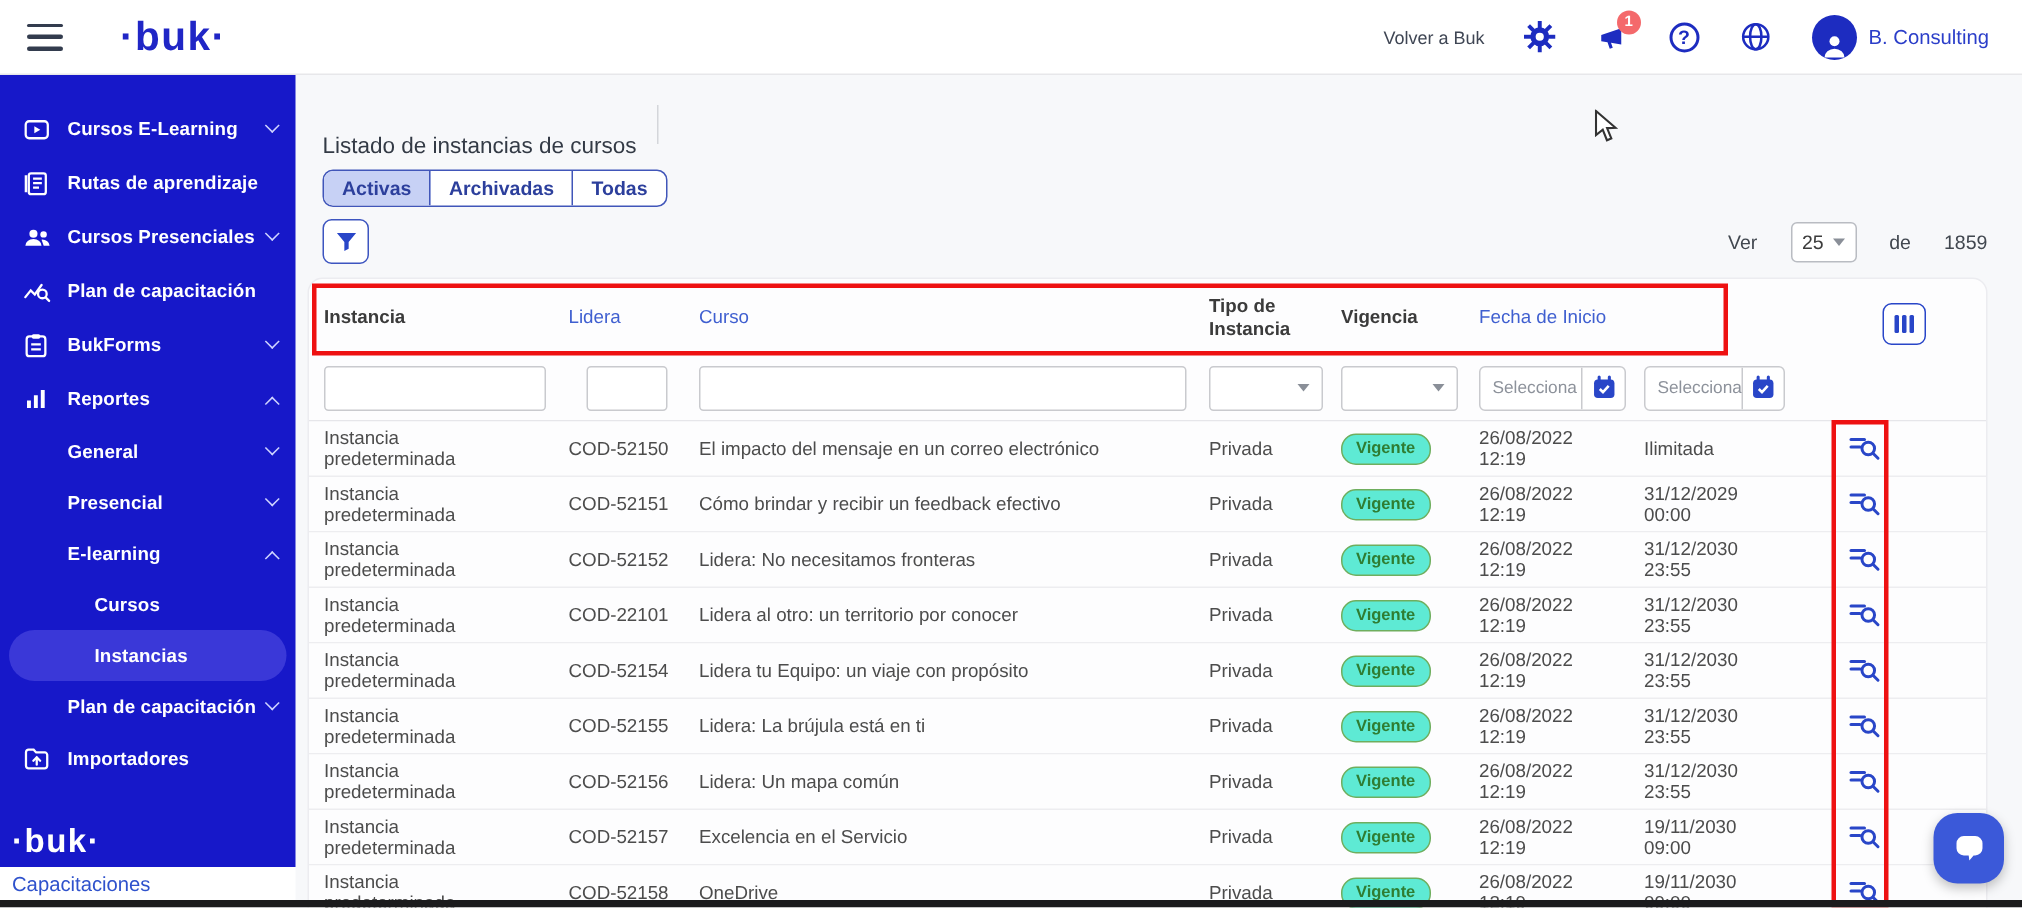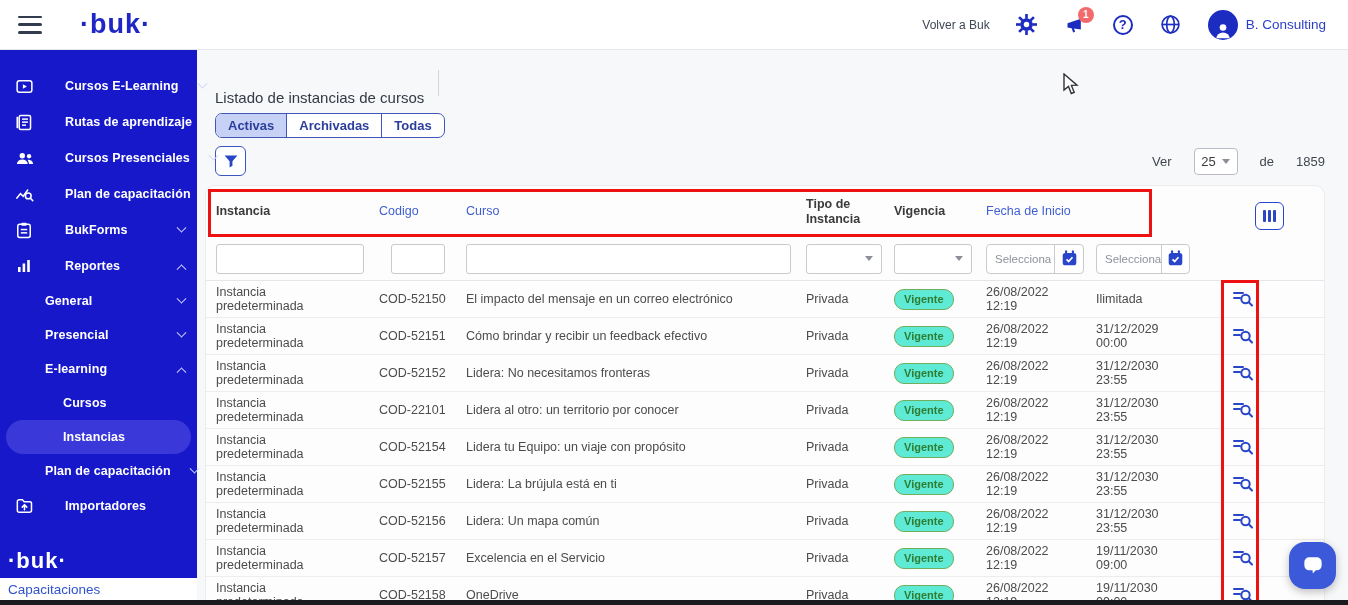--- a/index.html
+++ b/index.html
@@ -27,21 +27,21 @@
     color:#1d2cc0; font-size:13px; font-weight:700; display:flex; align-items:center; justify-content:center; }
   .user-chip { display:flex; align-items:center; gap:8px; cursor:pointer; }
   .avatar { width:30px; height:30px; border-radius:50%; background:#1d2cc0;
     display:flex; align-items:flex-end; justify-content:center; overflow:hidden; }
   .user-name { font-size:13.5px; color:#2b3ec9; font-weight:500; }
 
   
   .sidebar { position:absolute; top:50px; left:0; width:197px; height:528px;
     background:#1718c9; z-index:15; padding-top:18px; }
   .s-item { display:flex; align-items:center; height:36px; padding:0 12px 0 16px;
-    color:#fff; cursor:pointer;gap:20px; }
+    color:#fff; cursor:pointer; }
   .s-item.lvl1 { height:34px; padding-left:45px; }
   .s-item.lvl2 { height:34px; padding-left:63px; }
   .s-item .s-icon { width:18px; height:18px; margin-right:11px; flex:0 0 auto; display:flex; align-items:center; }
   .s-label { font-size:12.5px; font-weight:700; letter-spacing:.1px; white-space:nowrap; }
   .s-item.active { background:#3a38d8; border-radius:17px; margin:0 6px; padding-left:57px; }
   .chev { margin-left:auto; width:7px; height:7px; border-right:1.8px solid #cfd4ff;
     border-bottom:1.8px solid #cfd4ff; flex:0 0 auto; }
   .chev.down { transform:rotate(45deg) translate(-2px,-2px); }
   .chev.up { transform:rotate(-135deg) translate(-2px,-2px); }
   .sidebar-logo { position:absolute; left:8px; bottom:4px; color:#fff; font-size:22px; font-weight:700; letter-spacing:1px; }
@@ -307,21 +307,21 @@
       <line x1="10" y1="2" x2="10" y2="11"></line>
         <polyline points="6,8 10,12 14,8"></polyline>
         <line x1="4" y1="16" x2="16" y2="16"></line>
       </svg>
   </div>
 </div>
 
 <div class="card">
   <div class="t-grid t-head" id="t-head">
       <div class="h-cell"><span>Instancia</span></div>
-      <div class="h-cell link"><span>Codigo</span></div>
+      <div class="h-cell link"><span>Lidera</span></div>
       <div class="h-cell link"><span>Curso</span></div>
       <div class="h-cell"><span class="wrapnarrow">Tipo de Instancia</span></div>
       <div class="h-cell"><span>Vigencia</span></div>
       <div class="h-cell link"><span>Fecha de Inicio</span></div>
       <div></div>
     </div>
   <div class="cols-btn">
       <i></i>
       <i></i>
       <i></i>

